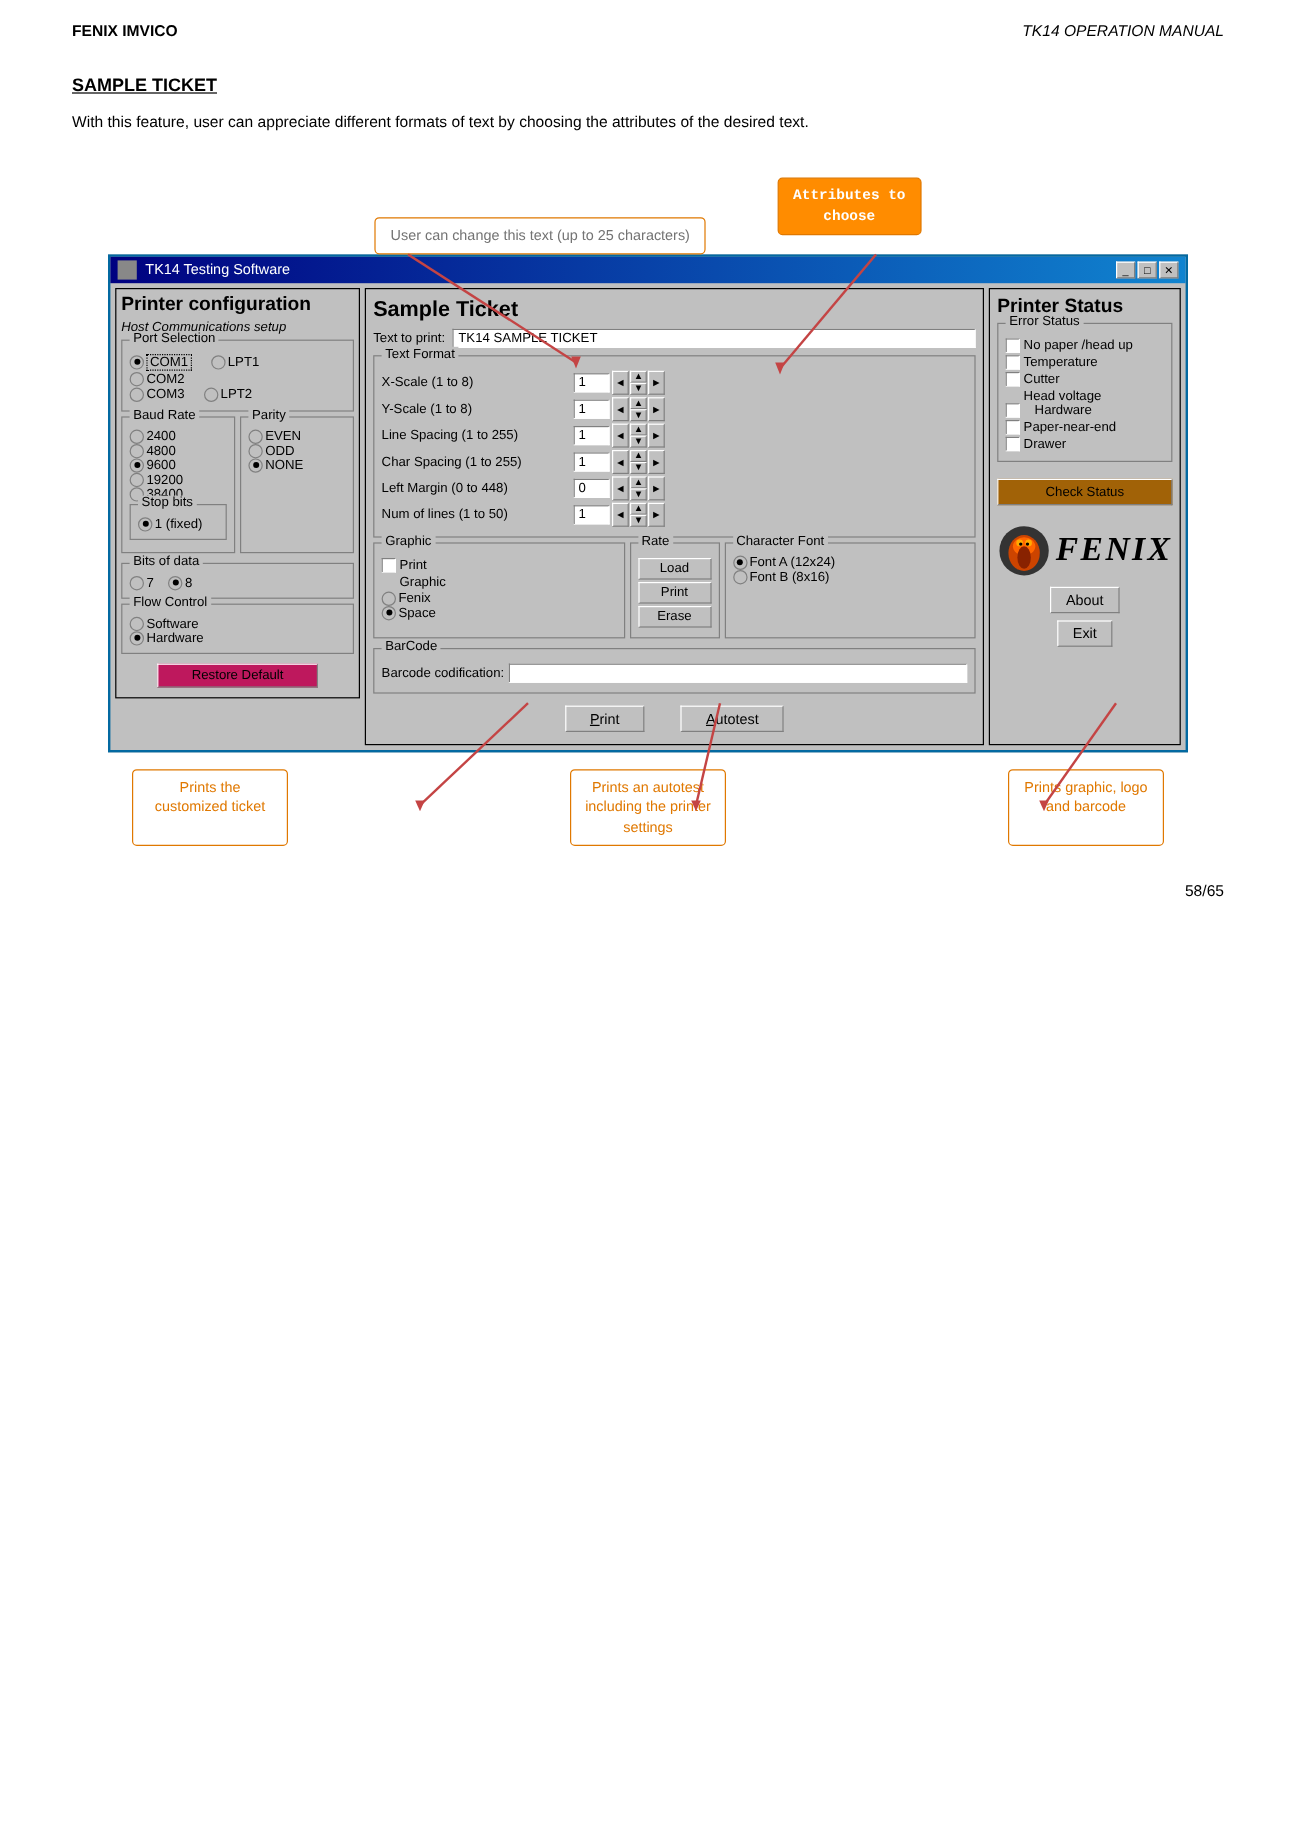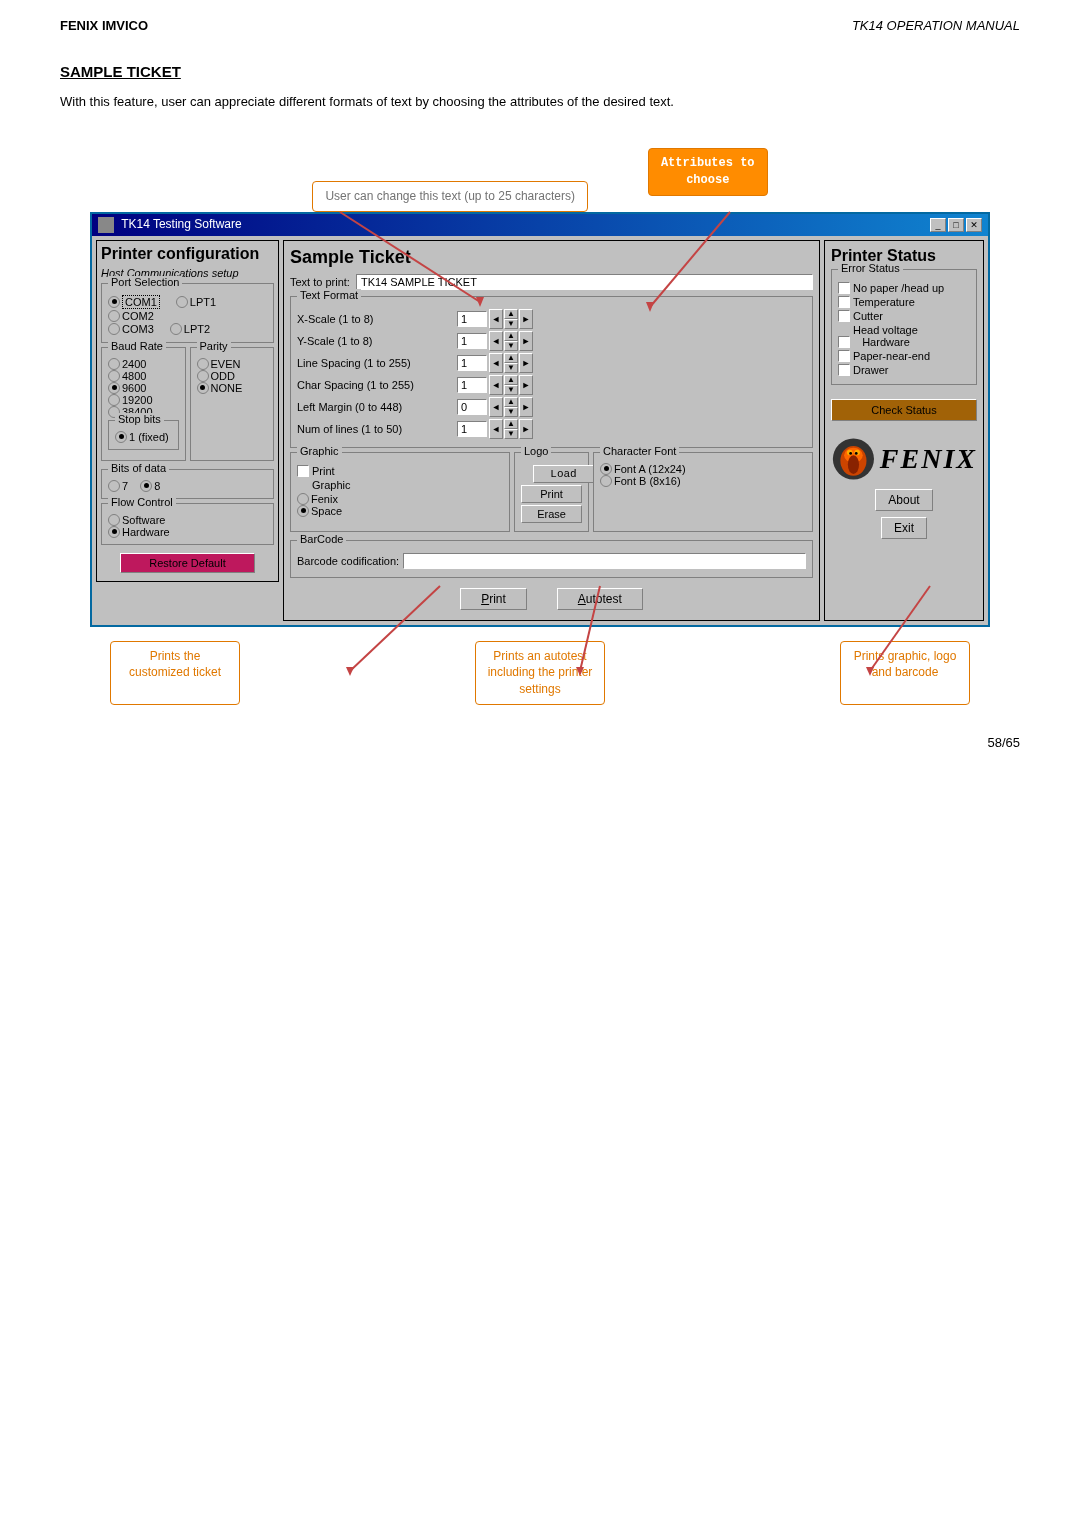--- a/index.html
+++ b/index.html
@@ -123,21 +123,21 @@
       position: absolute;
       top: -8px;
       left: 6px;
       background: #c0c0c0;
       padding: 0 3px;
       font-size: 11px;
     }
 
     
     .left-panel {
-      width: 183px;
+      width: 204px;
       flex-shrink: 0;
     }
     .left-panel-title {
       font-size: 16px;
       font-weight: bold;
       margin-bottom: 4px;
     }
     .left-panel-subtitle {
       font-size: 11px;
       margin-bottom: 4px;
@@ -647,22 +647,22 @@
                     <div class="radio-input"></div>
                     <span> Fenix</span>
                   </div>
                 <div class="radio-item">
                     <div class="radio-input checked"></div>
                     <span> Space</span>
                   </div>
               </div>
 
               <div class="groupbox" style="padding-top:10px; width:75px;">
-                <span class="groupbox-title">Logo</span>
-                <button class="win95-btn" style="width:100%; margin:2px 12px;font-family:Liberation Mono, monospace;">Load</button>
+                <span class="groupbox-title">Rate</span>
+                <button class="win95-btn" style="width:100%; margin:2px 0;">Load</button>
                 <button class="win95-btn" style="width:100%; margin:2px 0;">Print</button>
                 <button class="win95-btn" style="width:100%; margin:2px 0;">Erase</button>
               </div>
 
               <div class="groupbox" style="padding-top:10px; flex:1.2;">
                 <span class="groupbox-title">Character Font</span>
                 <div class="radio-item">
                     <div class="radio-input checked"></div>
                     <span> Font A (12x24)</span>
                   </div>

